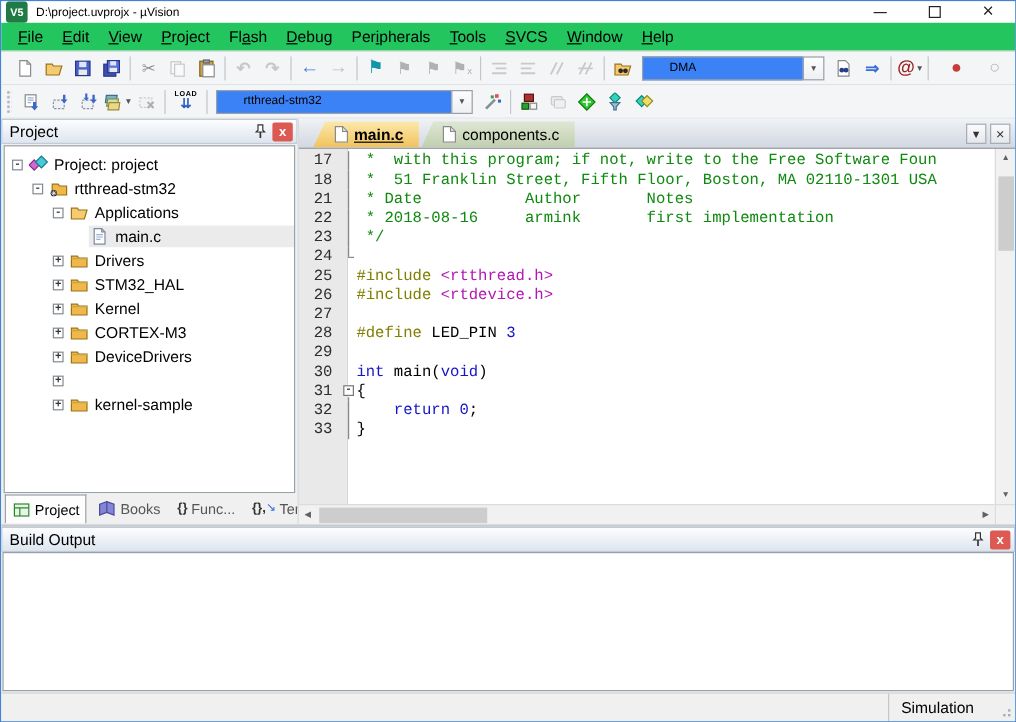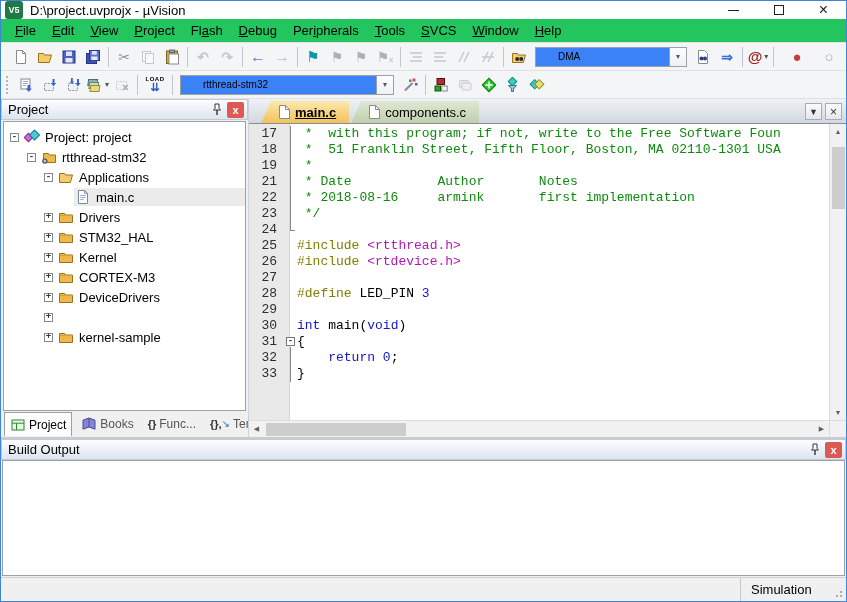--- a/index.html
+++ b/index.html
@@ -4,21 +4,21 @@
 <style>
   *{box-sizing:border-box;margin:0;padding:0}
   html,body{background:#d6d6d6}
   .window{width:847px;height:602px;border:1px solid #3f84d6;background:#f0f0f0;
     font-family:"Liberation Sans",sans-serif;font-size:13px;color:#000;
     display:flex;flex-direction:column;overflow:hidden}
   
   .titlebar{height:18px;background:#fff;display:flex;align-items:center;padding-left:4px;flex:none}
   .appicon{width:18px;height:18px;border-radius:3px;background:#1f7a46;color:#fff;
     font:bold 9px/18px "Liberation Sans",sans-serif;text-align:center;margin-right:7px}
-  .wtitle{flex:1;font-size:13px}
+  .wtitle{flex:1;font-size:10px}
   .wbtns{display:flex;height:30px}
   .wbtn{width:45px;height:30px;display:flex;align-items:center;justify-content:center;font-size:13px;color:#222}
   .wbtn .box{width:10px;height:10px;border:1px solid #222}
   .wbtn .min{width:11px;border-top:1px solid #222;height:1px}
   .wbtn.close{font-size:16px}
   
   .menubar{height:24px;background:#22c55e;display:flex;align-items:center;padding-left:6px;
     border-bottom:1px solid #e2e2e2;flex:none}
   .menu-item{padding:3px 8px}
   .menu-item u{text-decoration:underline}
@@ -656,21 +656,20 @@
           <div class="etbtns">
             <span class="etbtn">▼</span>
             <span class="etbtn" style="font-size: 12px;">×</span>
           </div>
         </div>
       <div class="ebody">
         <div class="ecodewrap">
           <div class="clines" id="clines">
               <div class="cl"><span class="ln">17</span><span class="fold line"></span><span class="code"><span class="c-cm"> *  with this program; if not, write to the Free Software Foun</span></span></div>
               <div class="cl"><span class="ln">18</span><span class="fold line"></span><span class="code"><span class="c-cm"> *  51 Franklin Street, Fifth Floor, Boston, MA 02110-1301 USA</span></span></div>
-              <div class="cl"><span class="ln">19</span><span class="fold line"></span><span class="code"><span class="c-cm"> *</span></span></div>
               <div class="cl"><span class="ln">21</span><span class="fold line"></span><span class="code"><span class="c-cm"> * Date           Author       Notes</span></span></div>
               <div class="cl"><span class="ln">22</span><span class="fold line"></span><span class="code"><span class="c-cm"> * 2018-08-16     armink       first implementation</span></span></div>
               <div class="cl"><span class="ln">23</span><span class="fold line"></span><span class="code"><span class="c-cm"> */</span></span></div>
               <div class="cl"><span class="ln">24</span><span class="fold end"></span><span class="code"></span></div>
               <div class="cl"><span class="ln">25</span><span class="fold none"></span><span class="code"><span class="c-pp">#include </span><span class="c-hd">&lt;rtthread.h&gt;</span></span></div>
               <div class="cl"><span class="ln">26</span><span class="fold none"></span><span class="code"><span class="c-pp">#include </span><span class="c-hd">&lt;rtdevice.h&gt;</span></span></div>
               <div class="cl"><span class="ln">27</span><span class="fold none"></span><span class="code"></span></div>
               <div class="cl"><span class="ln">28</span><span class="fold none"></span><span class="code"><span class="c-pp">#define </span><span class="c-tx">LED_PIN </span><span class="c-num">3</span></span></div>
               <div class="cl"><span class="ln">29</span><span class="fold none"></span><span class="code"></span></div>
               <div class="cl"><span class="ln">30</span><span class="fold none"></span><span class="code"><span class="c-kw">int</span><span class="c-tx"> </span><span class="c-fn">main</span><span class="c-tx">(</span><span class="c-kw">void</span><span class="c-tx">)</span></span></div>

